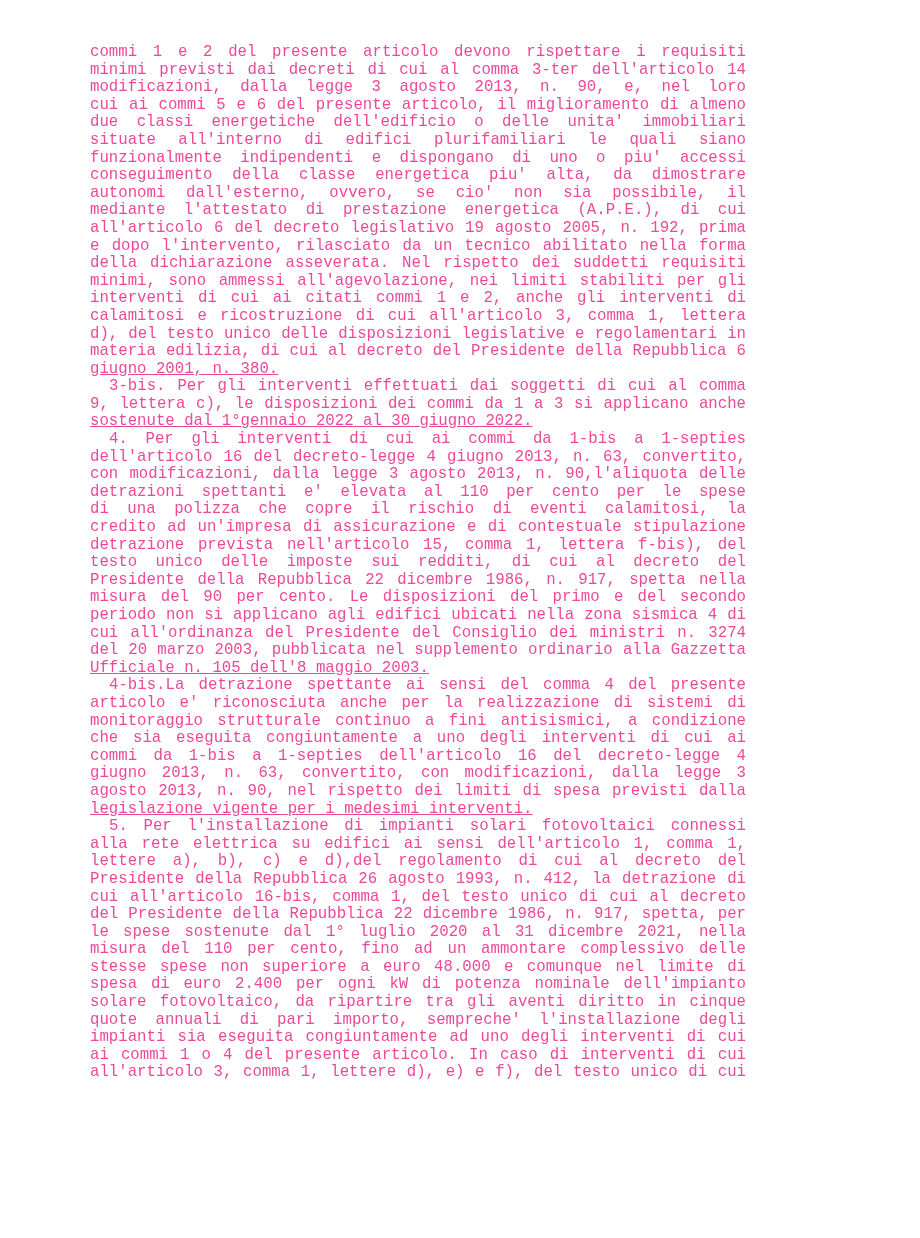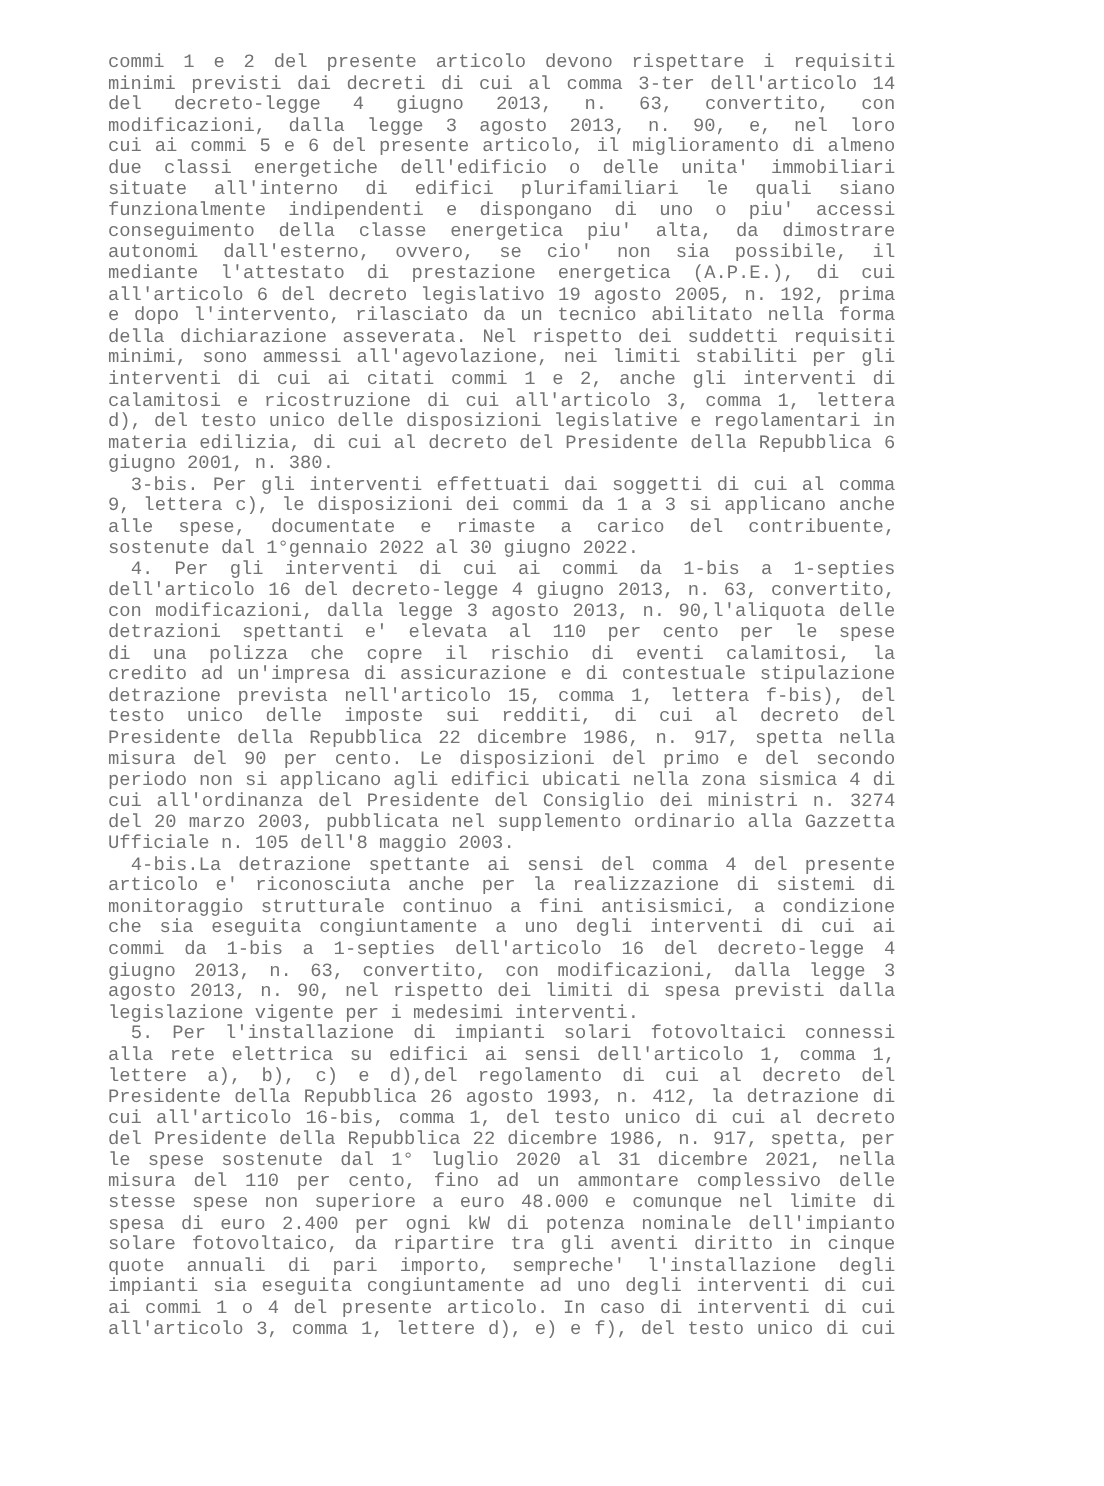--- a/index.html
+++ b/index.html
@@ -32,53 +32,52 @@
     letter-spacing: 0;
   }
   .line {
     text-align: justify;
     text-align-last: justify;
     white-space: normal;
   }
   .line.left {
     text-align: right;
     text-align-last: left;
+    text-decoration: underline;
   }
   .line.indent {
     text-indent: 19px;
   }
 </style>
 </head>
 <body>
 
 <div class="page">
-  <div class="text-block" style="color: #737373;">
+  <div class="text-block" style="color: #ec4899;">
       <div class="line">commi 1 e 2 del presente articolo devono rispettare i requisiti</div>
       <div class="line">minimi previsti dai decreti di cui al comma 3-ter dell'articolo 14</div>
-      <div class="line">del decreto-legge 4 giugno 2013, n. 63, convertito, con</div>
       <div class="line">modificazioni, dalla legge 3 agosto 2013, n. 90, e, nel loro</div>
       <div class="line">cui ai commi 5 e 6 del presente articolo, il miglioramento di almeno</div>
       <div class="line">due classi energetiche dell'edificio o delle unita' immobiliari</div>
       <div class="line">situate all'interno di edifici plurifamiliari le quali siano</div>
       <div class="line">funzionalmente indipendenti e dispongano di uno o piu' accessi</div>
       <div class="line">conseguimento della classe energetica piu' alta, da dimostrare</div>
       <div class="line">autonomi dall'esterno, ovvero, se cio' non sia possibile, il</div>
       <div class="line">mediante l'attestato di prestazione energetica (A.P.E.), di cui</div>
       <div class="line">all'articolo 6 del decreto legislativo 19 agosto 2005, n. 192, prima</div>
       <div class="line">e dopo l'intervento, rilasciato da un tecnico abilitato nella forma</div>
       <div class="line">della dichiarazione asseverata. Nel rispetto dei suddetti requisiti</div>
       <div class="line">minimi, sono ammessi all'agevolazione, nei limiti stabiliti per gli</div>
       <div class="line">interventi di cui ai citati commi 1 e 2, anche gli interventi di</div>
       <div class="line">calamitosi e ricostruzione di cui all'articolo 3, comma 1, lettera</div>
       <div class="line">d), del testo unico delle disposizioni legislative e regolamentari in</div>
       <div class="line">materia edilizia, di cui al decreto del Presidente della Repubblica 6</div>
       <div class="line left">giugno 2001, n. 380.</div>
       <div class="line indent">3-bis. Per gli interventi effettuati dai soggetti di cui al comma</div>
       <div class="line">9, lettera c), le disposizioni dei commi da 1 a 3 si applicano anche</div>
-      <div class="line">alle spese, documentate e rimaste a carico del contribuente,</div>
       <div class="line left">sostenute dal 1°gennaio 2022 al 30 giugno 2022.</div>
       <div class="line indent">4. Per gli interventi di cui ai commi da 1-bis a 1-septies</div>
       <div class="line">dell'articolo 16 del decreto-legge 4 giugno 2013, n. 63, convertito,</div>
       <div class="line">con modificazioni, dalla legge 3 agosto 2013, n. 90,l'aliquota delle</div>
       <div class="line">detrazioni spettanti e' elevata al 110 per cento per le spese</div>
       <div class="line">di una polizza che copre il rischio di eventi calamitosi, la</div>
       <div class="line">credito ad un'impresa di assicurazione e di contestuale stipulazione</div>
       <div class="line">detrazione prevista nell'articolo 15, comma 1, lettera f-bis), del</div>
       <div class="line">testo unico delle imposte sui redditi, di cui al decreto del</div>
       <div class="line">Presidente della Repubblica 22 dicembre 1986, n. 917, spetta nella</div>

